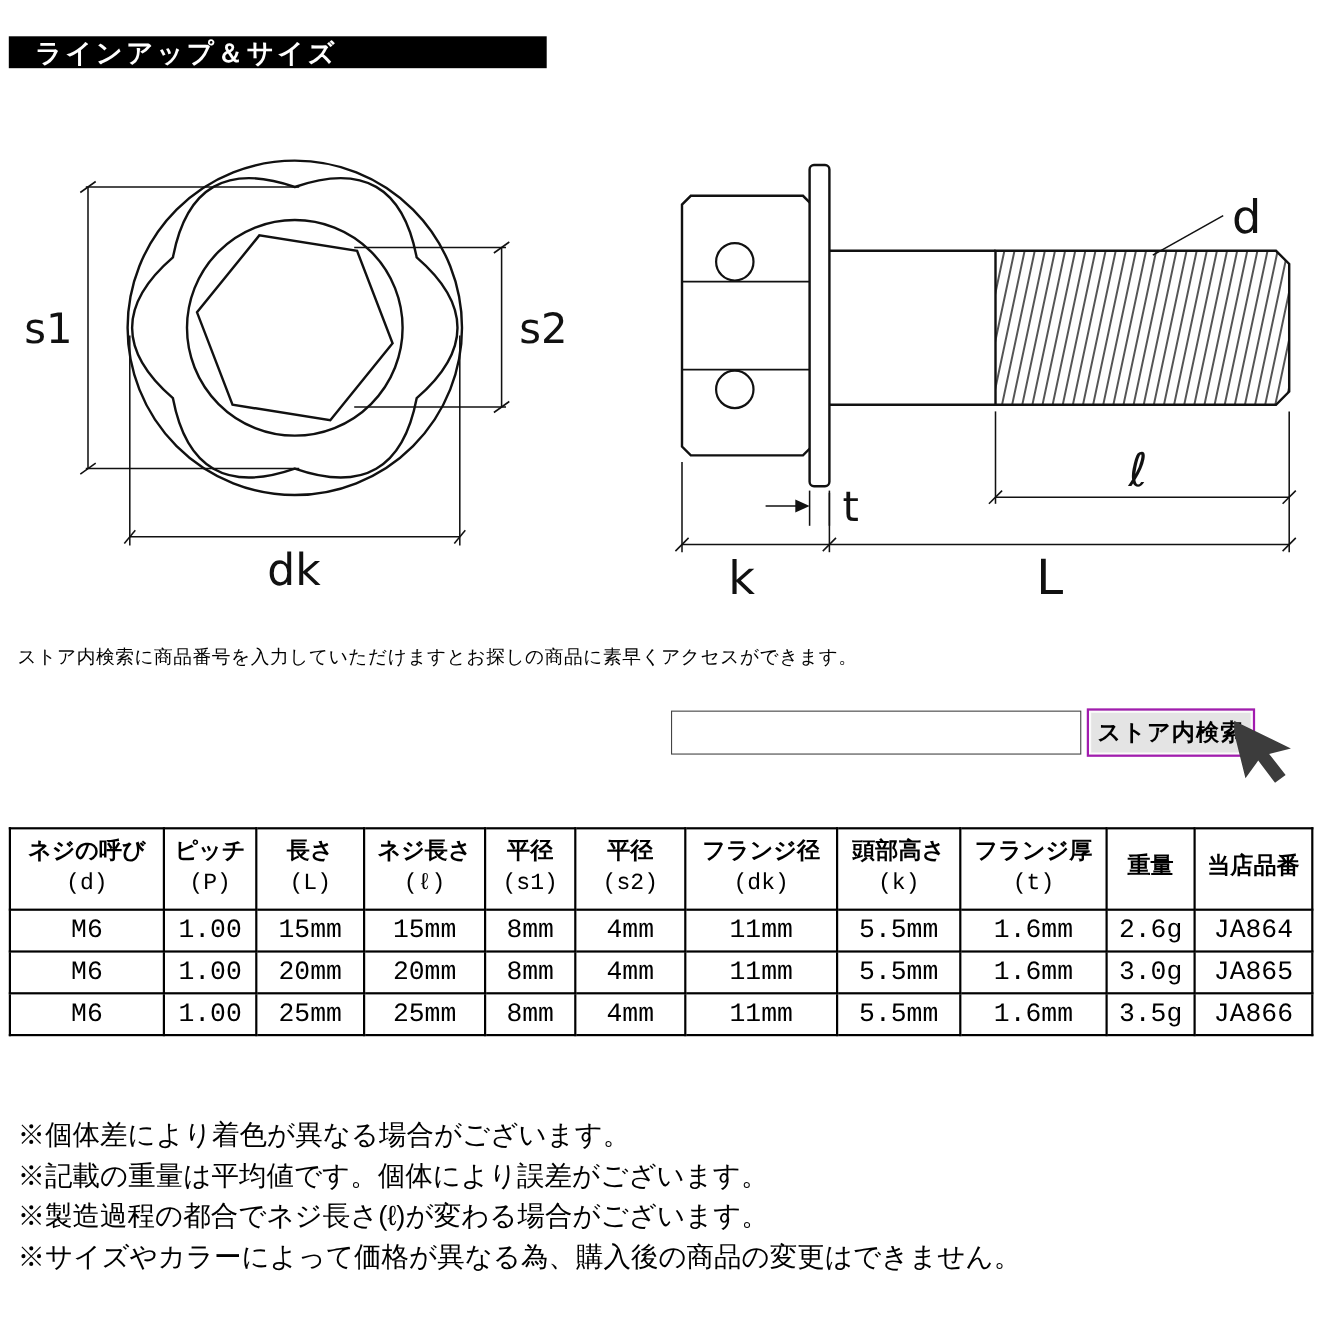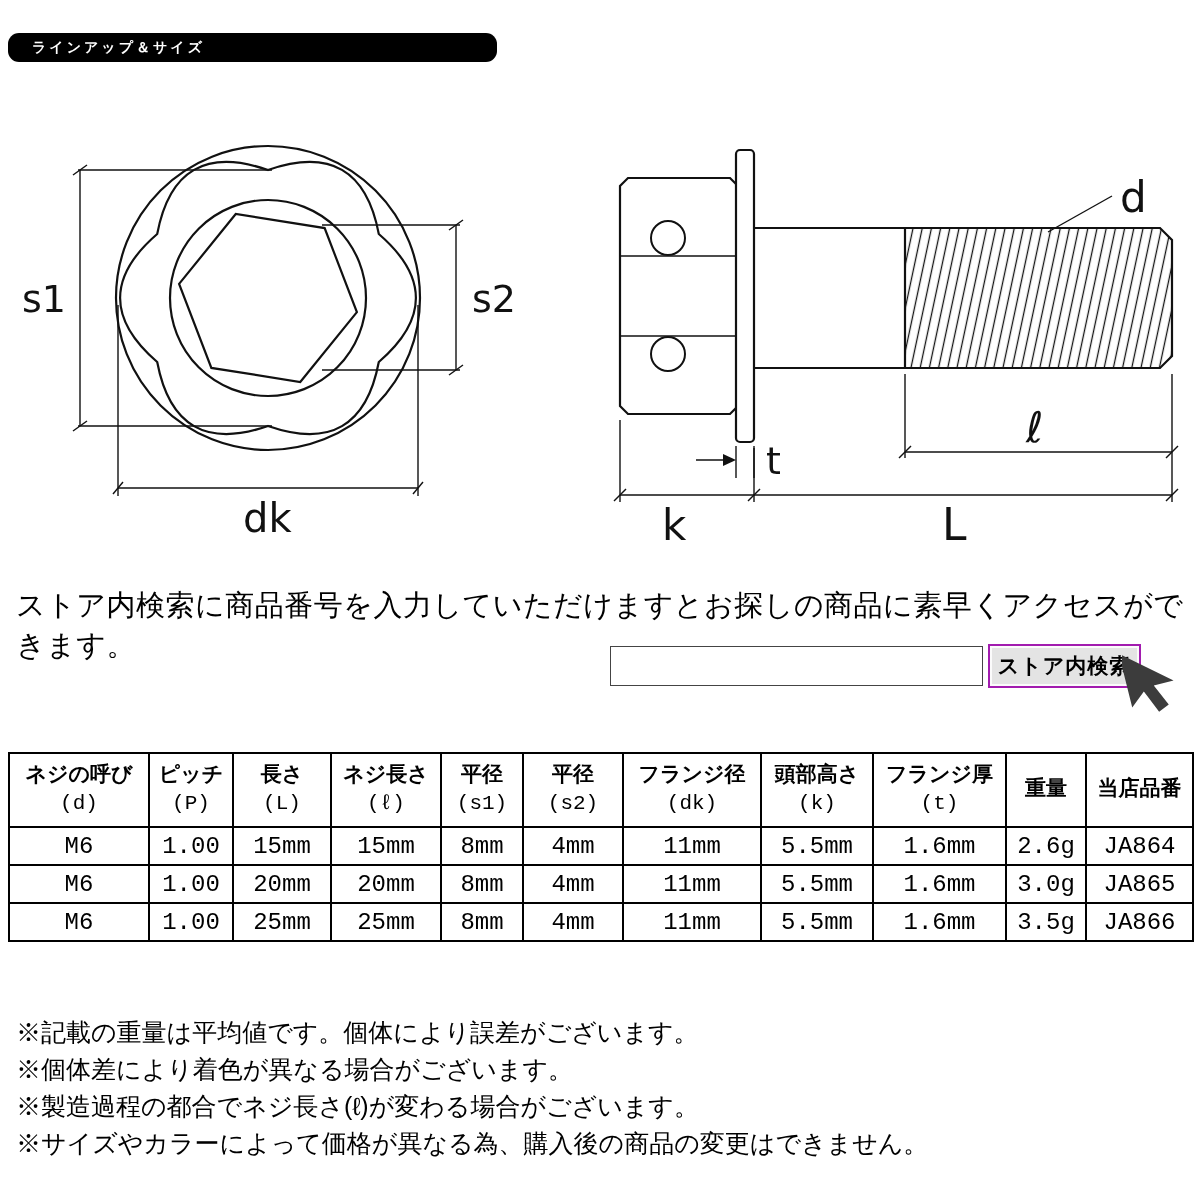--- a/index.html
+++ b/index.html
@@ -4,25 +4,25 @@
 <style>
   * { margin:0; padding:0; box-sizing:border-box; }
   body { background:#fff; }
   .container {
     position:relative; width:1200px; height:1200px; background:#ffffff;
     font-family:"Liberation Sans", sans-serif; color:#000; overflow:hidden;
   }
   .title-bar {
     position:absolute; left:8px; top:33px; width:489px; height:29px;
     background:#000; color:#fff; display:flex; align-items:center;
-    padding-left:24px; font-size:14px; font-weight:bold; letter-spacing:3px;border-radius:11px;
+    padding-left:24px; font-size:24px; font-weight:bold; letter-spacing:3px;
   }
   .diagram-svg { position:absolute; left:0; top:130px; }
   .diagram-svg text { font-family:"DejaVu Sans", sans-serif; fill:#111; }
-  .search-desc { position:absolute; left:16px; top:586px; font-size:29px; letter-spacing:0.5px; }
+  .search-desc { position:absolute; left:16px; top:586px; font-size:17px; letter-spacing:0.5px; }
   .search-input {
     position:absolute; left:610px; top:646px; width:373px; height:40px;
     border:1px solid #444; background:#fff; font-size:20px; padding:0 8px;
     font-family:inherit;
   }
   .search-button {
     position:absolute; left:988px; top:644px; width:153px; height:44px;
     background:#e4e4e4; border:2px solid #a21caf;
     box-shadow: inset 0 0 0 2px #fbfbfb;
     font-size:21px; font-weight:bold; font-family:inherit; cursor:pointer;
@@ -243,19 +243,19 @@
           <td>11mm</td>
           <td>5.5mm</td>
           <td>1.6mm</td>
           <td>3.5g</td>
           <td>JA866</td>
         </tr>
       </tbody>
   </table>
 
   <div class="notes">
+    <div class="note-line">※個体差により着色が異なる場合がございます。</div>
     <div class="note-line">※記載の重量は平均値です。個体により誤差がございます。</div>
-    <div class="note-line">※個体差により着色が異なる場合がございます。</div>
     <div class="note-line">※製造過程の都合でネジ長さ(ℓ)が変わる場合がございます。</div>
     <div class="note-line">※サイズやカラーによって価格が異なる為、購入後の商品の変更はできません。</div>
   </div>
 
 </div>
 
 </body></html>

